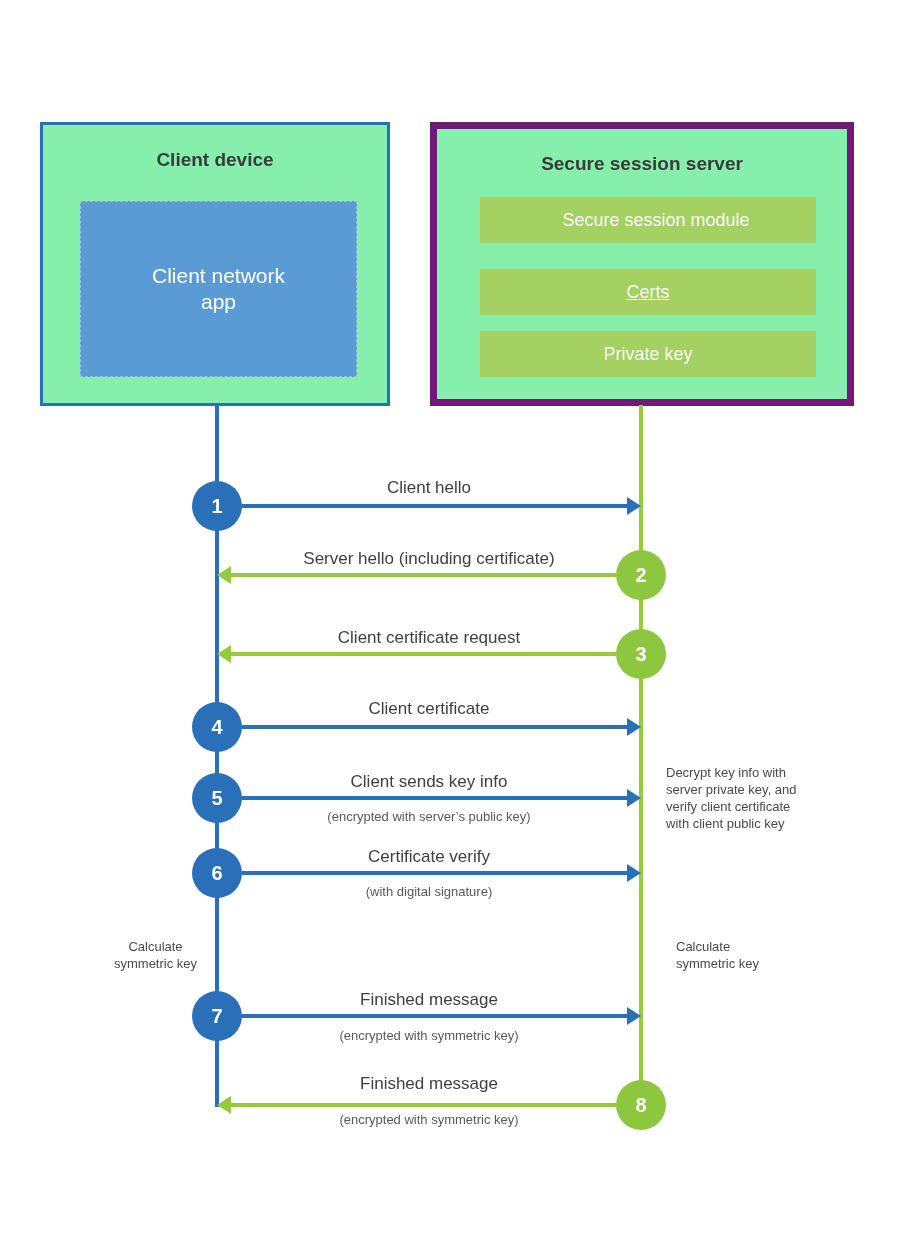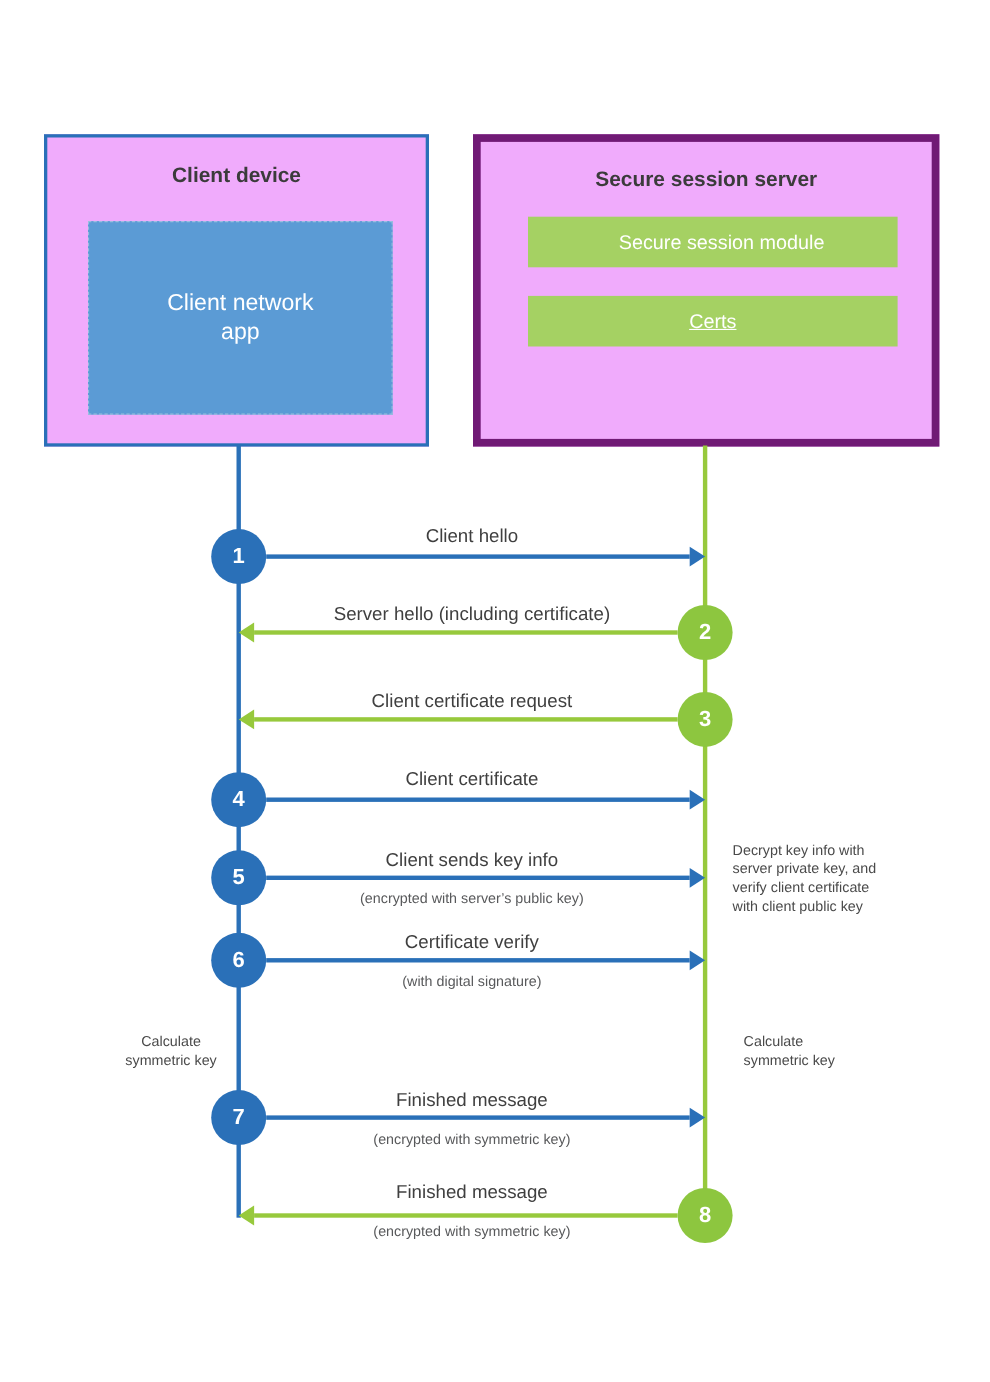--- a/index.html
+++ b/index.html
@@ -1,21 +1,21 @@
 <!DOCTYPE html>
 <html><head>
 <meta charset="utf-8">
 <style>
   * { margin:0; padding:0; box-sizing:border-box; }
   body { background:#ffffff; font-family:"Liberation Sans", sans-serif; }
   .canvas { position:relative; width:900px; height:1256px; background:#ffffff; overflow:hidden; }
 
   .title { position:absolute; left:36px; top:30px; font-size:27px; font-weight:400; color:#58595b; letter-spacing:0.2px; }
 
-  .box { position:absolute; background:#f0abfc; }
+  .box { position:absolute; background:#86efac; }
   .blue-box { border:3px solid #2a70b8; }
   .green-box { border:7px solid #701a75; }
   .box-title { position:absolute; top:24px; left:0; width:100%; text-align:center; font-size:19px; font-weight:bold; color:#3b3b3b; }
 
   .client-app { position:absolute; left:37px; top:76px; width:277px; height:176px;
     background:#5b9bd5; color:#ffffff; font-size:21px; display:flex; align-items:center; justify-content:center;
     text-align:center; white-space:pre-line; border:1px dashed #9abfe0; line-height:26px; }
 
   .module { position:absolute; left:43px; width:336px; height:46px; background:#a5d163; color:#ffffff;
     font-size:18px; text-align:center; line-height:46px; }
@@ -52,20 +52,21 @@
   <div class="box blue-box" style="left:40px; top:122px; width:350px; height:284px;">
     <div class="box-title">Client device</div>
     <div class="client-app">Client network
 app</div>
   </div>
 
   <div class="box green-box" style="left:430px; top:122px; width:424px; height:284px;">
     <div class="box-title">Secure session server</div>
     <div class="module" style="top:68px;padding-left:16px;">Secure session module</div>
     <div class="module" style="top:140px;text-decoration:underline;">Certs</div>
+    <div class="module" style="top:202px;">Private key</div>
   </div>
 
   <div class="lifeline blue" style="left:215px; top:405px; height:702px;"></div>
   <div class="lifeline green" style="left:639px; top:405px; height:702px;"></div>
 
   <div>
     <div class="circle blue" style="left:192px; top:481px;">1</div>
     <div class="hline blue" style="left:242px; top:504px; width:385px;"></div>
     <div class="head head-right" style="left:627px; top:497px;"></div>
     <div class="msg-label" style="top:478px;">Client hello</div>

